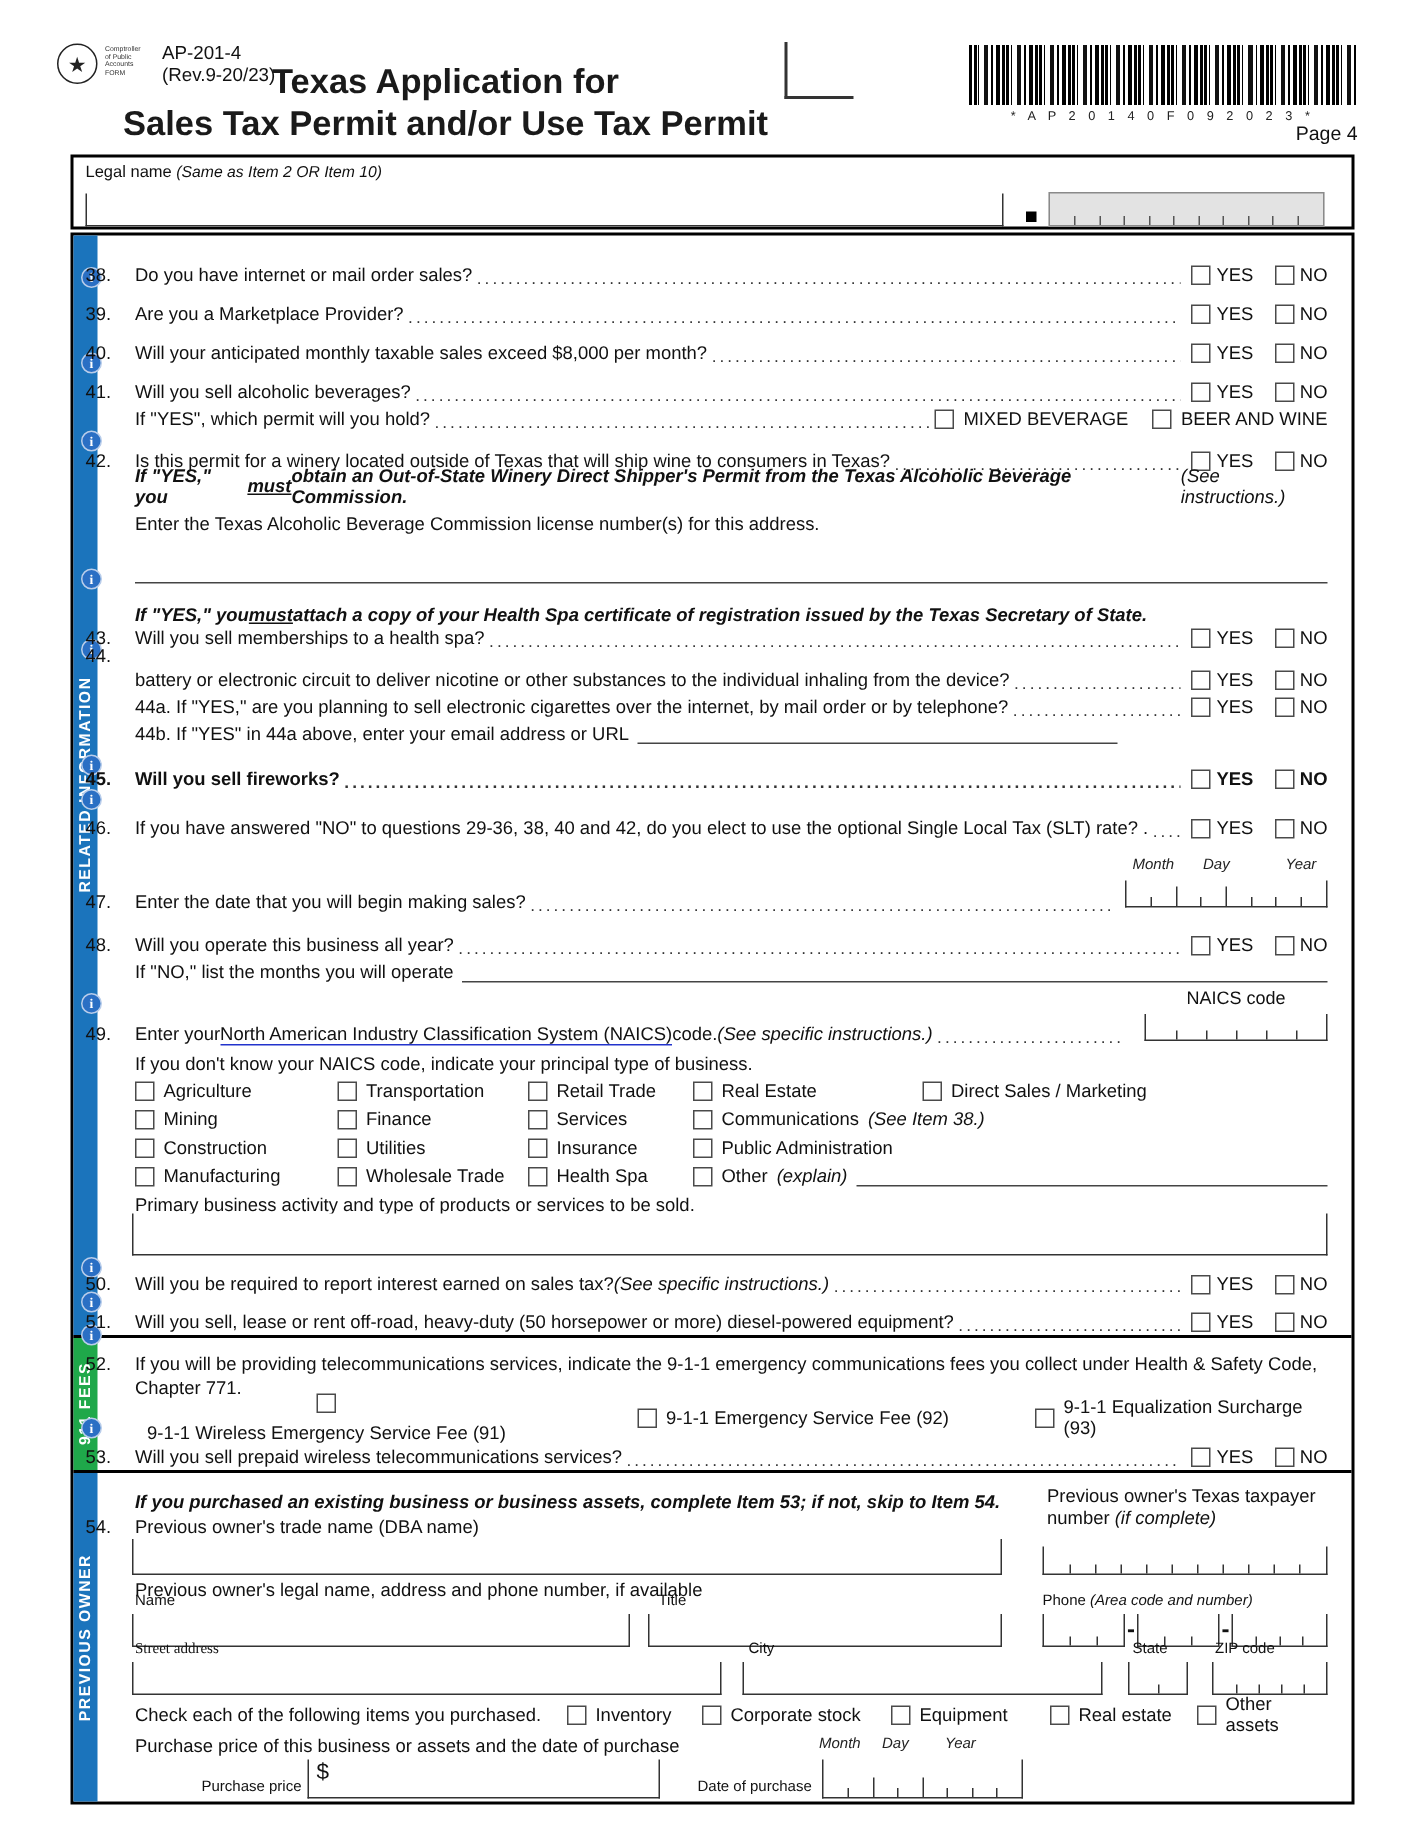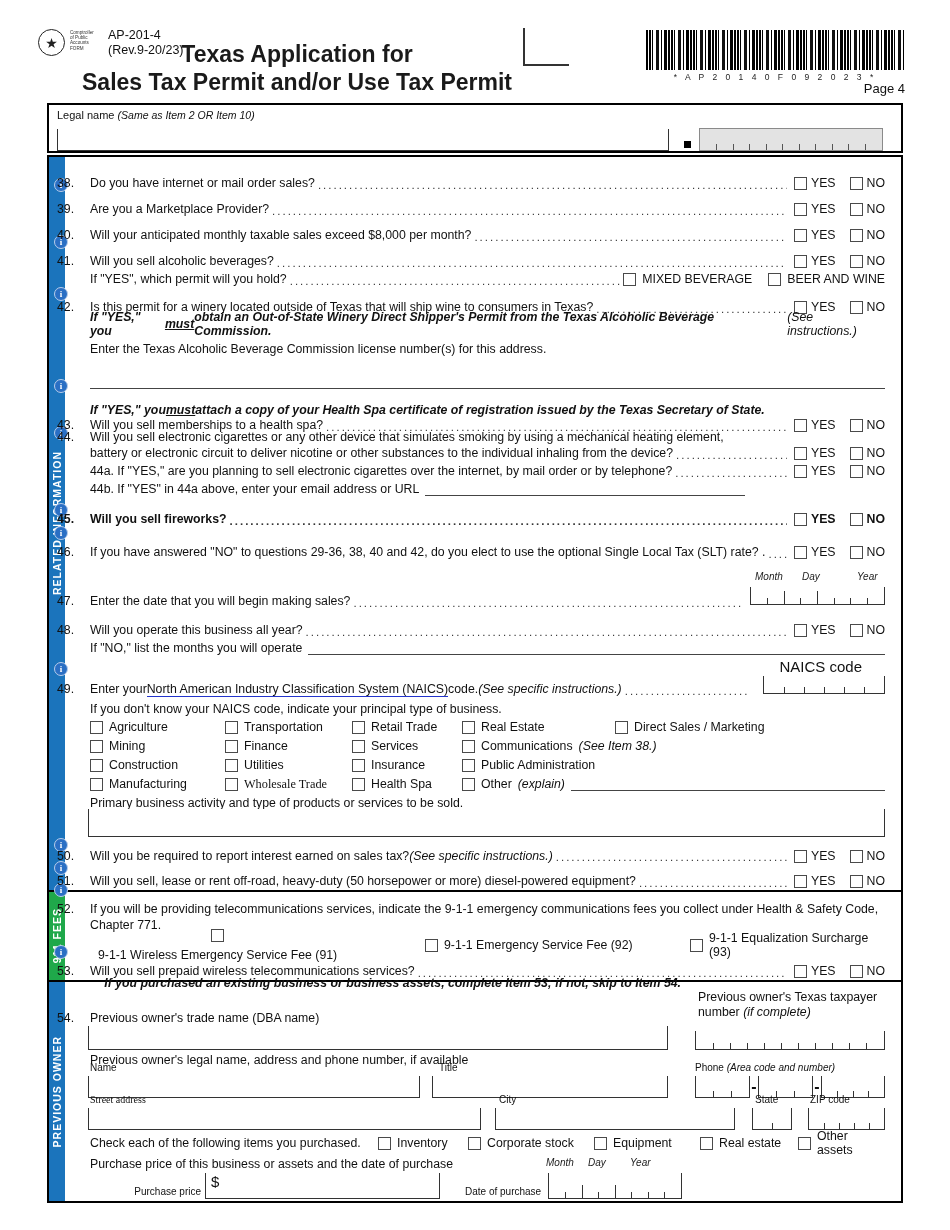--- a/index.html
+++ b/index.html
@@ -234,21 +234,20 @@
         </span>
     </div>
     <div class="r" style="top:245px;">
       <span class="bi">If "YES," you </span>
       <span class="bi bi-u">must</span>
       <span class="bi"> attach a copy of your Health Spa certificate of registration issued by the Texas Secretary of State.</span>
     </div>
 
     <div class="r n" style="top:272px;">
       <span class="qn">44.</span>
-      <span>Will you sell electronic cigarettes or any other device that simulates smoking by using a mechanical heating element,</span>
     </div>
     <div class="r" style="top:288px;">
       <span>battery or electronic circuit to deliver nicotine or other substances to the individual inhaling from the device?</span>
         <span class="dots"></span>
       <span class="yn">
           <span class="cb"></span>
           <span class="lab1">YES</span>
           <span class="cb"></span>
           <span>NO</span>
         </span>
@@ -320,21 +319,21 @@
           <span class="lab1">YES</span>
           <span class="cb"></span>
           <span>NO</span>
         </span>
     </div>
     <div class="r" style="top:483px;">
       <span>If "NO," list the months you will operate</span>
       <span class="wline" style="flex:1; height:14px; margin-left:6px;"></span>
     </div>
 
-    <span class="abs" style="left:691px; top:501px; width:122px; text-align:right; font-size:15px;">NAICS code</span>
+    <span class="abs" style="left:714px; top:501px; width:122px; text-align:center; font-size:12px;">NAICS code</span>
     <div class="comb abs" style="left:714px; top:519px; width:122px; height:18px;">
       <i></i>
         <i></i>
         <i></i>
         <i></i>
         <i></i>
         <i></i>
     </div>
     <div class="r n" style="top:524px; right:150px;">
       <span class="qn">49.</span>
@@ -405,21 +404,21 @@
       <span class="gcell">
           <span class="cb"></span>
           <span>Public Administration</span>
         </span>
     </div>
     <div class="r" style="top:619px;">
       <span class="gcell" style="width:135px;">
           <span class="cb"></span>
           <span>Manufacturing</span>
         </span>
-      <span class="gcell" style="width:127px;font-family:Liberation Serif, serif;">
+      <span class="gcell" style="width:127px;">
           <span class="cb"></span>
           <span>Wholesale Trade</span>
         </span>
       <span class="gcell" style="width:110px;">
           <span class="cb"></span>
           <span>Health Spa</span>
         </span>
       <span class="gcell">
           <span class="cb"></span>
           <span>Other</span>
@@ -484,21 +483,21 @@
       <span>Will you sell prepaid wireless telecommunications services?</span>
         <span class="dots"></span>
       <span class="yn">
           <span class="cb"></span>
           <span class="lab1">YES</span>
           <span class="cb"></span>
           <span>NO</span>
         </span>
     </div>
 
-    <div class="r" style="top:818px; right:220px;justify-content:flex-end;">
+    <div class="r" style="top:836px; right:220px;">
       <span class="bi">If you purchased an existing business or business assets, complete Item 53; if not, skip to Item 54.</span>
     </div>
     <div class="abs" style="left:649px; top:833px; width:200px; font-size:12.3px; line-height:15px;">
       <div>Previous owner's Texas taxpayer</div>
       <div><span>number </span><i>(if complete)</i></div>
     </div>
     <div class="r n" style="top:853px;">
       <span class="qn">54.</span>
       <span>Previous owner's trade name (DBA name)</span>
     </div>

